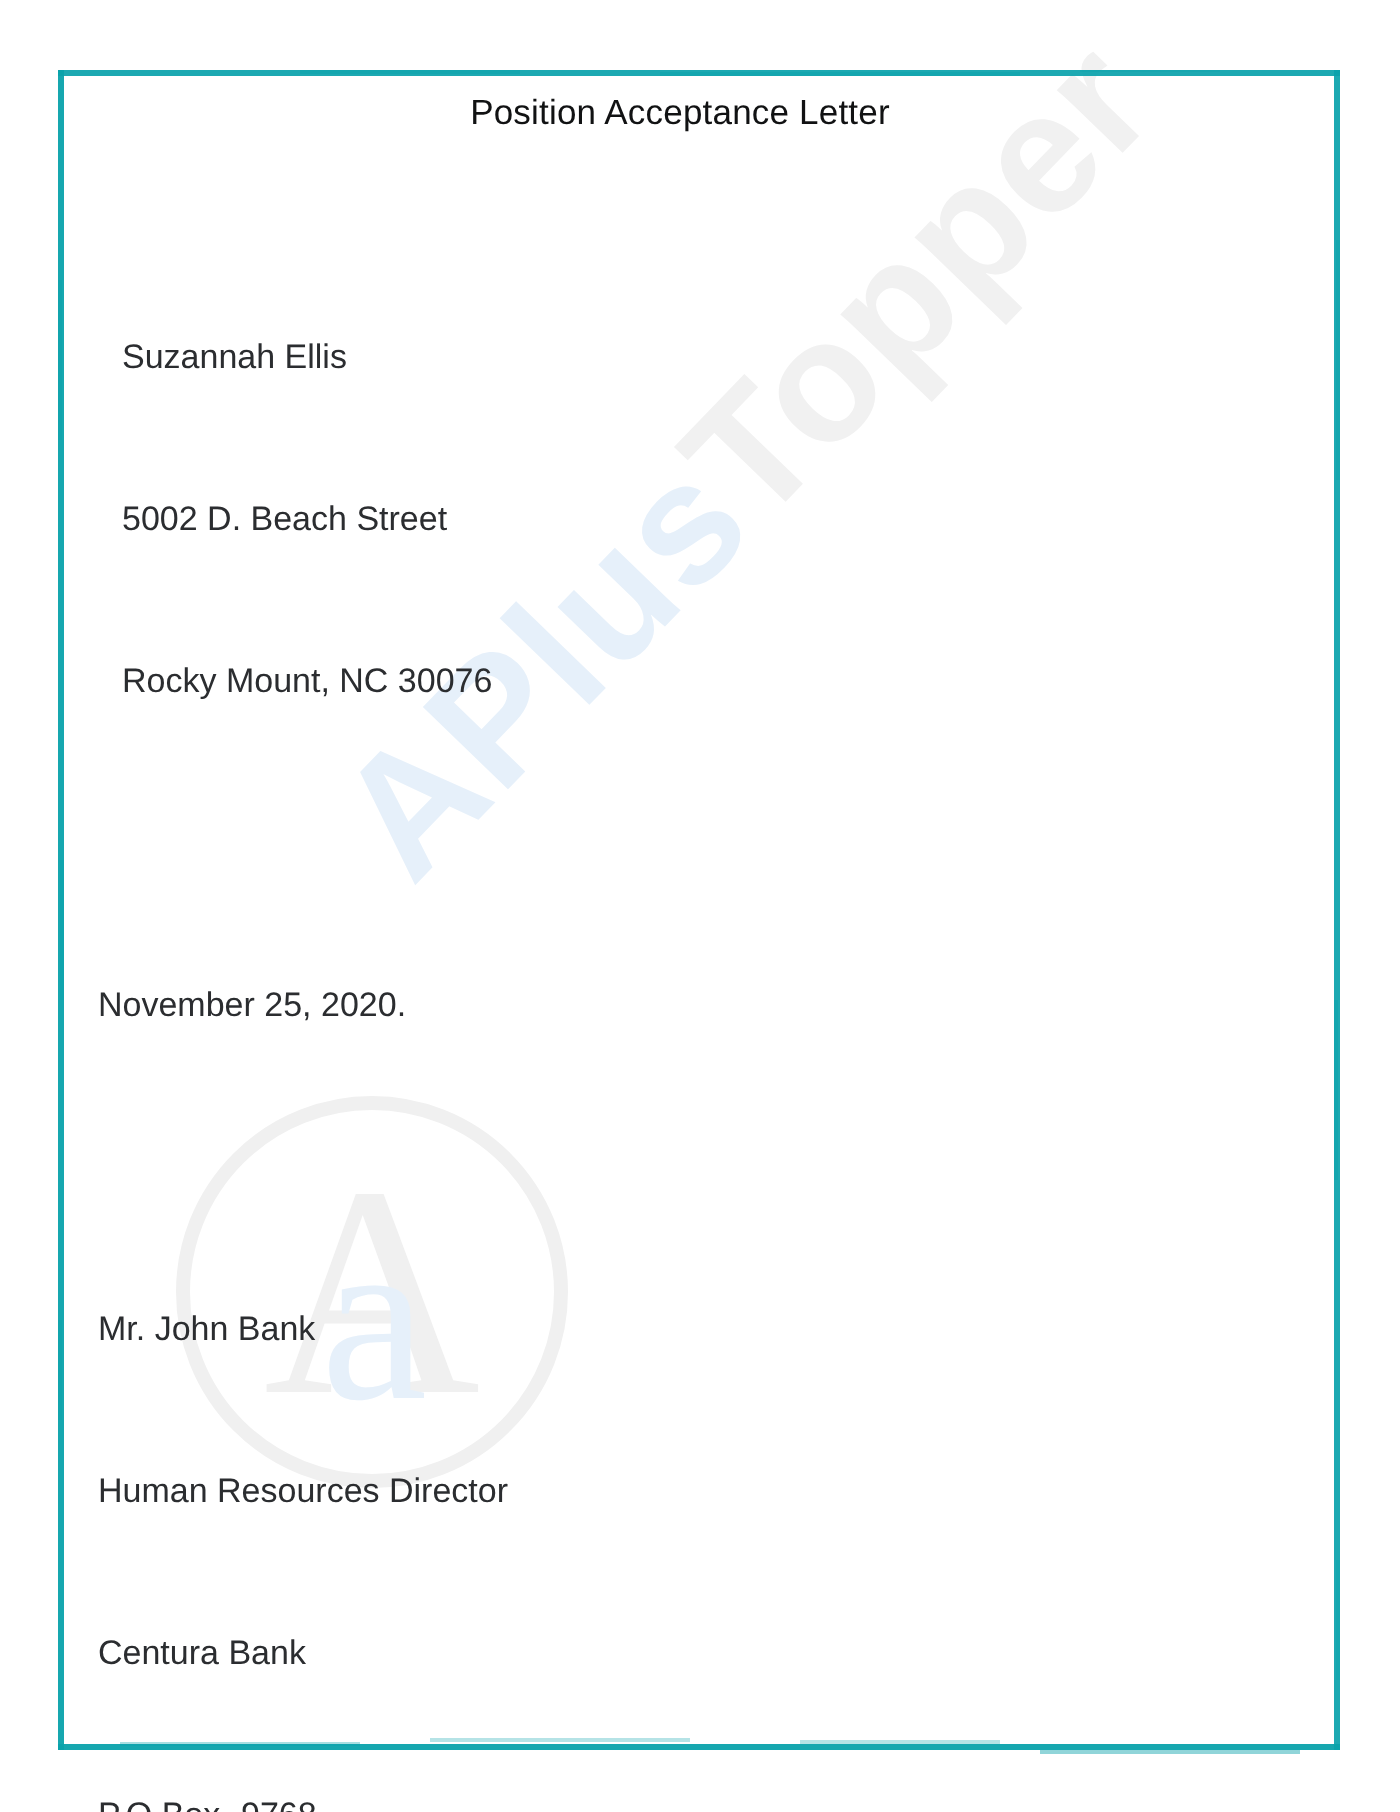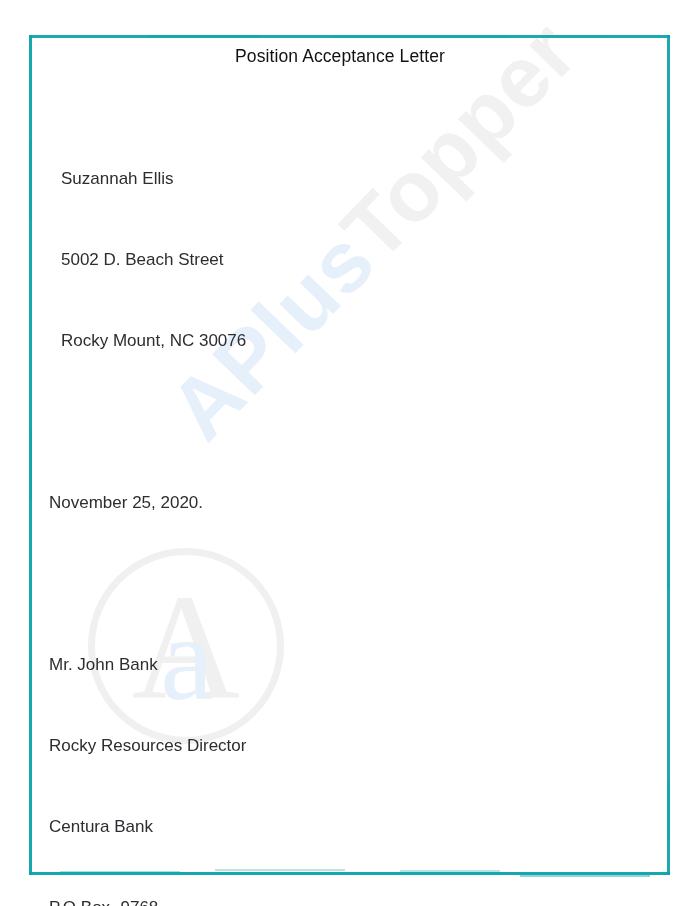--- a/index.html
+++ b/index.html
@@ -176,20 +176,20 @@
       <div class="line">5002 D. Beach Street</div>
       <div class="line">Rocky Mount, NC 30076</div>
     </div>
 
     <div class="block">
       <div class="line">November 25, 2020.</div>
     </div>
 
     <div class="block">
       <div class="line">Mr. John Bank</div>
-      <div class="line">Rocky Resources Director</div>
+      <div class="line">Human Resources Director</div>
       <div class="line">Centura Bank</div>
       <div class="line">P.O Box- 9768</div>
       
     </div>
 
   </div>
 </div>
 
 </body></html>

